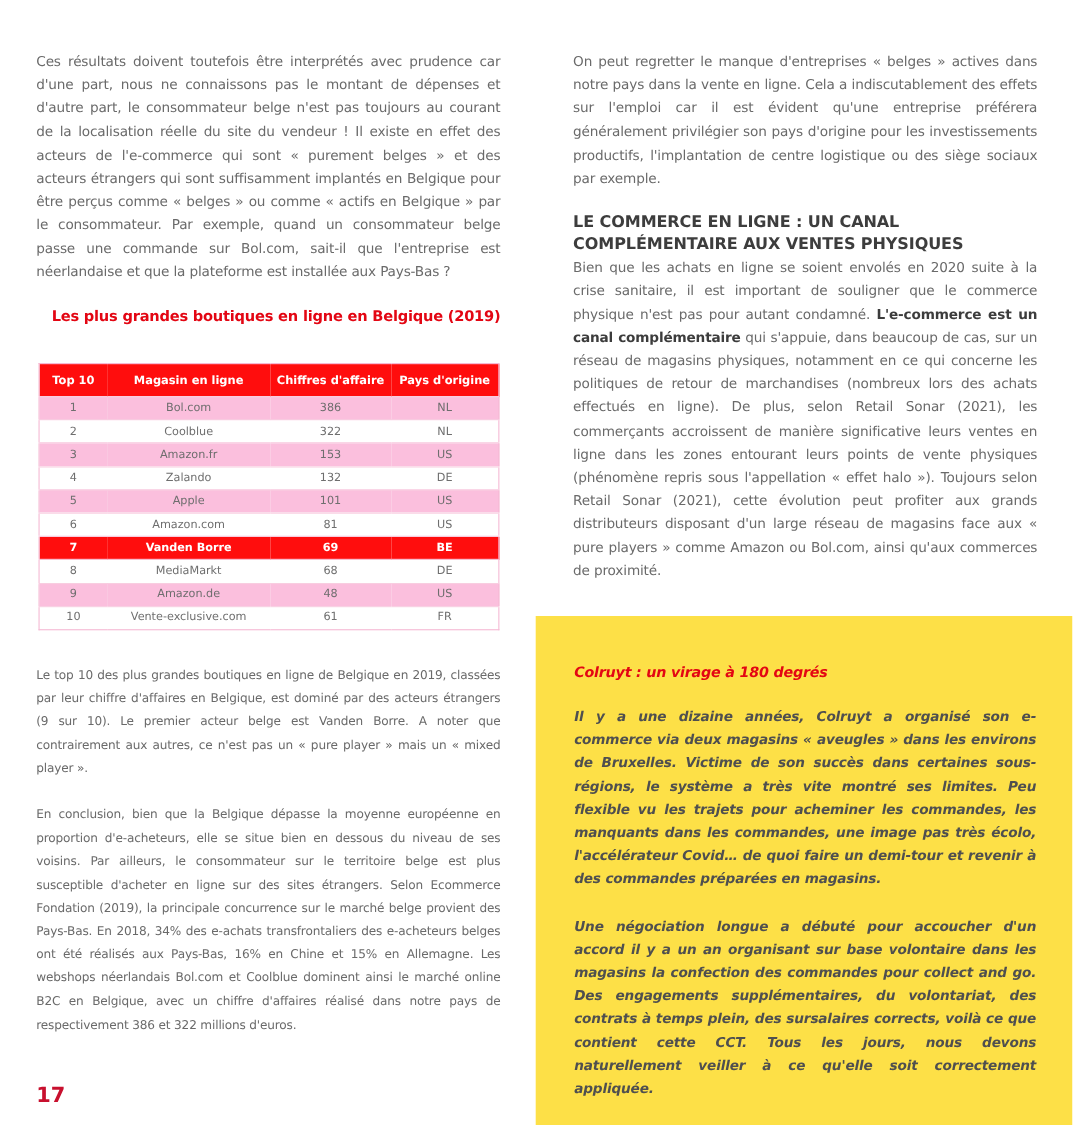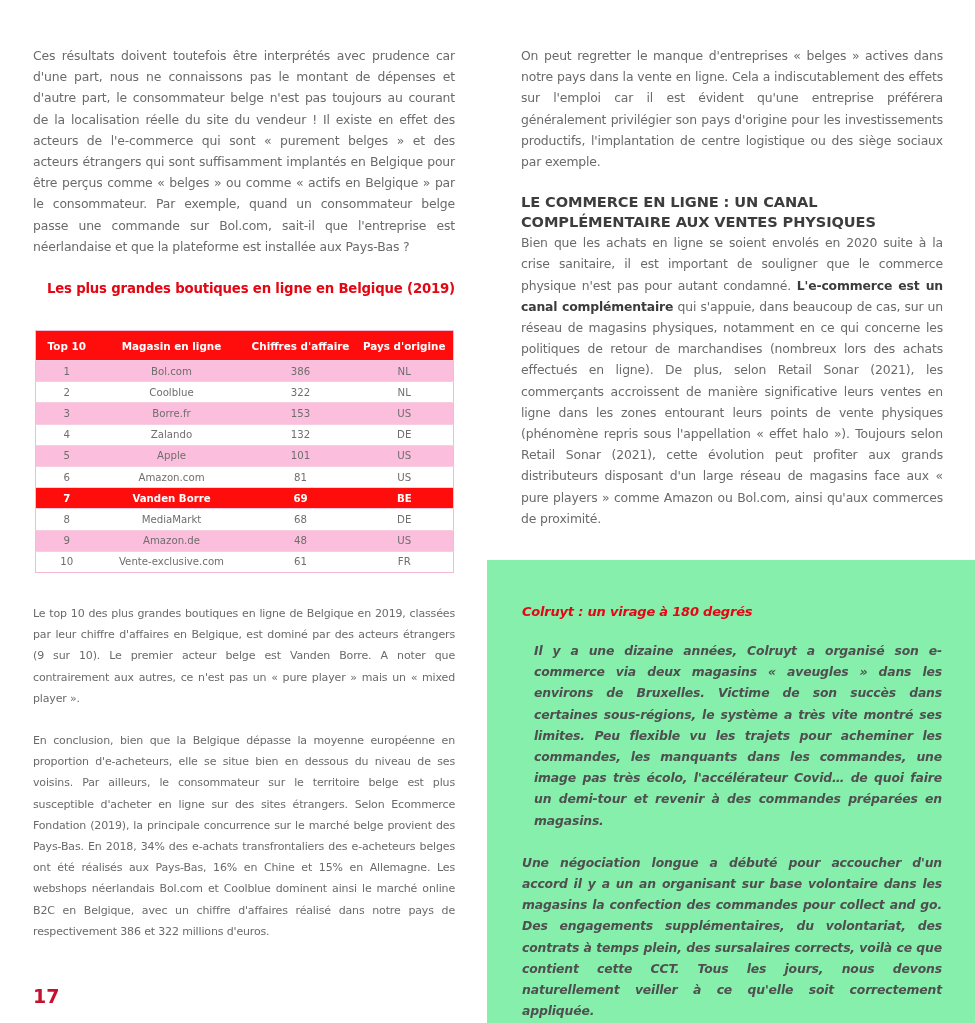--- a/index.html
+++ b/index.html
@@ -38,29 +38,29 @@
 
   h2.section-heading {
     margin-top: 20px; color: #3d3d3d; font-size: 14.6px; line-height: 20px;
     font-weight: bold; letter-spacing: -0.1px;
   }
   .section-heading + p.body { margin-top: 0; }
   strong.em-bold { color: #3c3c3c; font-weight: bold; }
 
   .sidebar-box {
     position: absolute; left: 487px; top: 560px; width: 488px; height: 463px;
-    background: #86efac;
+    background: #fde047;
   }
   .sidebar-inner { position: absolute; left: 35px; top: 44px; width: 420px; }
   .sidebar-title { color: #e30613; font-style: italic; font-weight: bold; font-size: 13px; letter-spacing: -0.2px; }
   .sidebar-inner p.quote {
     font-style: italic; font-weight: bold; color: #4f4f4f; font-size: 12.4px;
     line-height: 21.2px; text-align: justify; letter-spacing: -0.15px;
   }
-  .sidebar-title + p.quote { margin-top: 21px; margin-left: 12px; }
+  .sidebar-title + p.quote { margin-top: 21px; }
   p.quote + p.quote { margin-top: 21px; }
 </style>
 </head>
 <body>
 
 <div class="col col-left">
   <p class="body">Ces résultats doivent toutefois être interprétés avec prudence car d'une part, nous ne connaissons pas le montant de dépenses et d'autre part, le consommateur belge n'est pas toujours au courant de la localisation réelle du site du vendeur ! Il existe en effet des acteurs de l'e-commerce qui sont « purement belges » et des acteurs étrangers qui sont suffisamment implantés en Belgique pour être perçus comme « belges » ou comme « actifs en Belgique » par le consommateur. Par exemple, quand un consommateur belge passe une commande sur Bol.com, sait-il que l'entreprise est néerlandaise et que la plateforme est installée aux Pays-Bas ?</p>
   <div class="table-title">Les plus grandes boutiques en ligne en Belgique (2019)</div>
 </div>
 
@@ -81,21 +81,21 @@
       <td>NL</td>
     </tr>
     <tr class="white">
       <td class="c-rank">2</td>
       <td class="c-name">Coolblue</td>
       <td class="c-rev">322</td>
       <td>NL</td>
     </tr>
     <tr class="pink">
       <td class="c-rank">3</td>
-      <td class="c-name">Borre.fr</td>
+      <td class="c-name">Amazon.fr</td>
       <td class="c-rev">153</td>
       <td>US</td>
     </tr>
     <tr class="white">
       <td class="c-rank">4</td>
       <td class="c-name">Zalando</td>
       <td class="c-rev">132</td>
       <td>DE</td>
     </tr>
     <tr class="pink">

